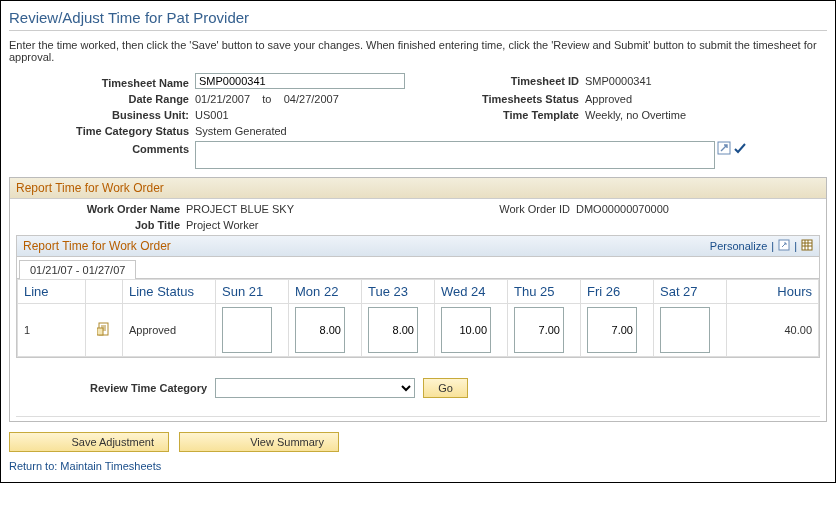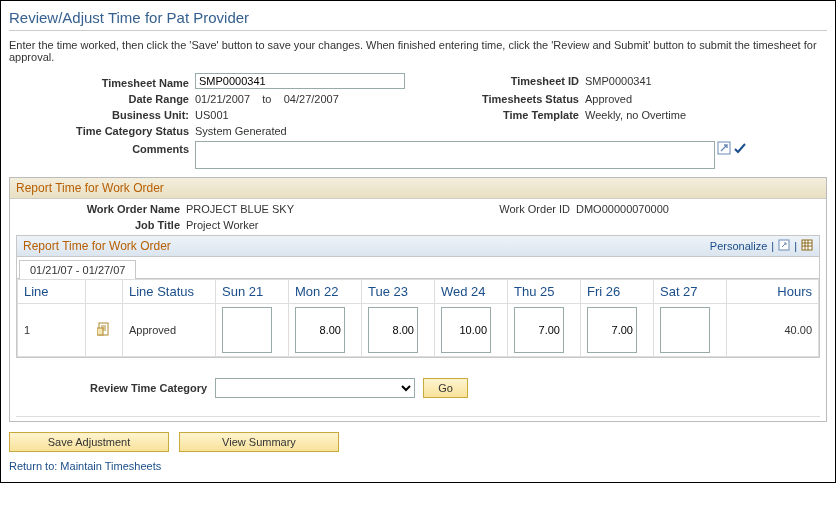--- a/index.html
+++ b/index.html
@@ -132,20 +132,21 @@
   .review-row select {
     width:200px; font-size:11px; border:1px solid #9aa; height:20px; background:#fff;
   }
   .btn {
     background: linear-gradient(#fff4cf, #f8e29a);
     border:1px solid #c7aa3b;
     padding:3px 14px;
     font-size:11px;
     color:#333;
     cursor:pointer;
+    text-align:right;
   }
   .btn-wide { width:160px; }
   hr.thin { border:none; border-top:1px solid #ddd; margin:4px 6px; }
   .bottom-buttons { display:flex; gap:10px; margin:10px 0 8px 0; }
   .return-link { color:#1a4e8a; text-decoration:none; font-size:11px; }
 </style>
 </head>
 <body>
 
 <div class="frame">

